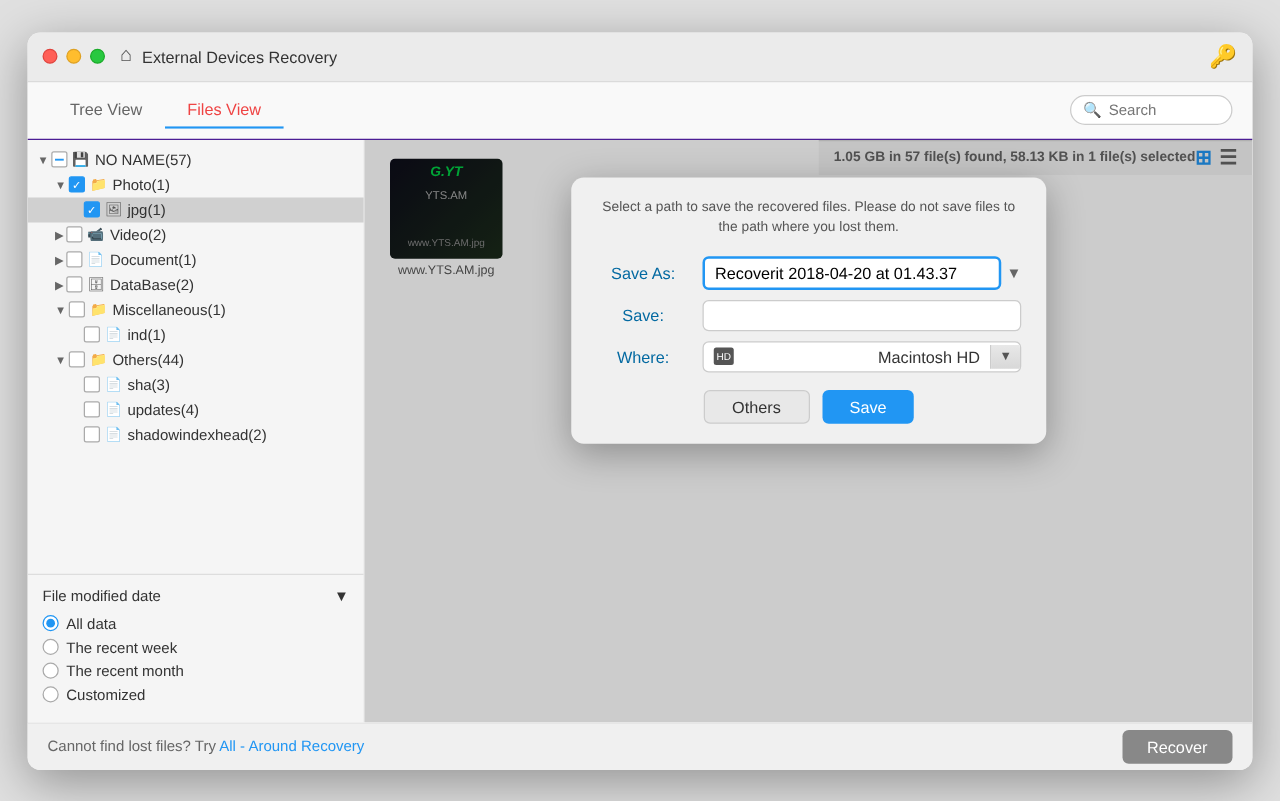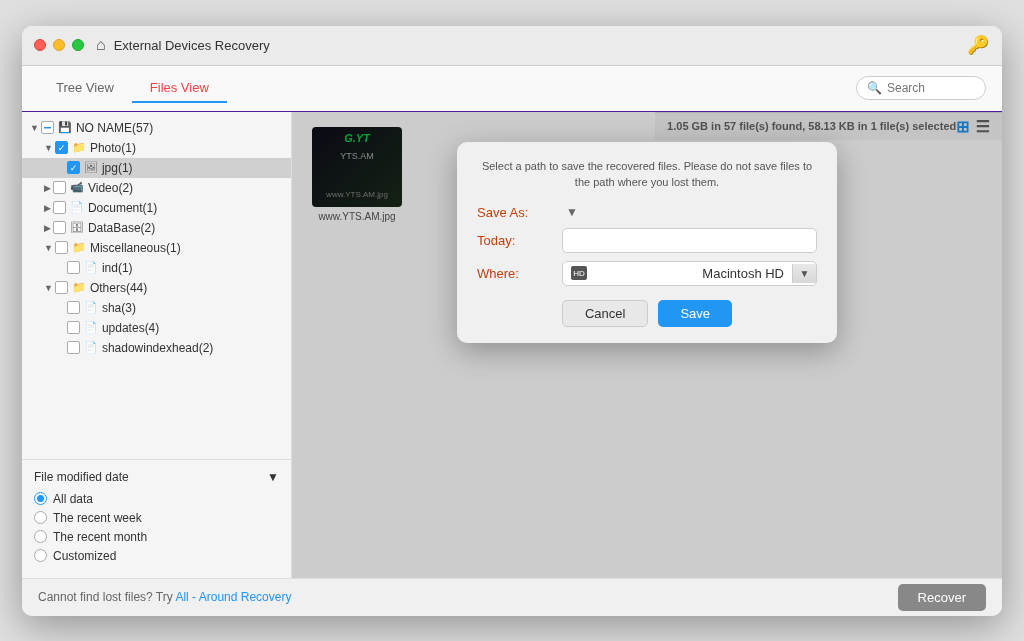--- a/index.html
+++ b/index.html
@@ -320,24 +320,24 @@
     }
     .modal-row {
       display: flex;
       align-items: center;
       margin-bottom: 8px;
       font-size: 13px;
       color: #333;
     }
     .modal-label {
       width: 75px;
-      text-align: left;
+      text-align: center;
       margin-right: 10px;
       font-size: 13px;
-      color: #c2410c;
+      color: #0369a1;
       flex-shrink: 0;
     }
     .modal-input {
       flex: 1;
       border: 2px solid #2196f3;
       border-radius: 5px;
       padding: 4px 8px;
       font-size: 13px;
       outline: none;
       background: #fff;
@@ -633,41 +633,42 @@
           <span class="view-icon">☰</span>
         </div>
       </div>
 
       <div class="modal-overlay">
         <div class="modal">
           <div class="modal-desc">Select a path to save the recovered files. Please do not save files to<br>the path where you lost them.</div>
 
           <div class="modal-row">
             <span class="modal-label">Save As:</span>
+            <input class="modal-input" type="text" value="Recoverit 2018-04-20 at 01.43.37" style="">
             <span style="margin-left:4px; cursor:pointer; color:#666; font-size:12px;">▼</span>
           </div>
 
           <div class="modal-row">
-            <span class="modal-label">Today:</span>
+            <span class="modal-label">Save:</span>
             <input class="modal-input-plain" type="text" value="" style="">
           </div>
 
           <div class="modal-row">
             <span class="modal-label">Where:</span>
             <div class="modal-select-wrapper">
               <div class="modal-select-text">
                 <span class="hd-icon">HD</span>
                 <span>Macintosh HD</span>
               </div>
               <div class="modal-select-arrow">▼</div>
             </div>
           </div>
 
           <div class="modal-btn-row">
-            <button class="btn-cancel">Cancel</button>
+            <button class="btn-cancel">Others</button>
             <button class="btn-save">Save</button>
           </div>
         </div>
       </div>
     </div>
   </div>
 
   <div class="bottom-bar">
     <div class="bottom-text">
       <span>Cannot find lost files? Try </span>

